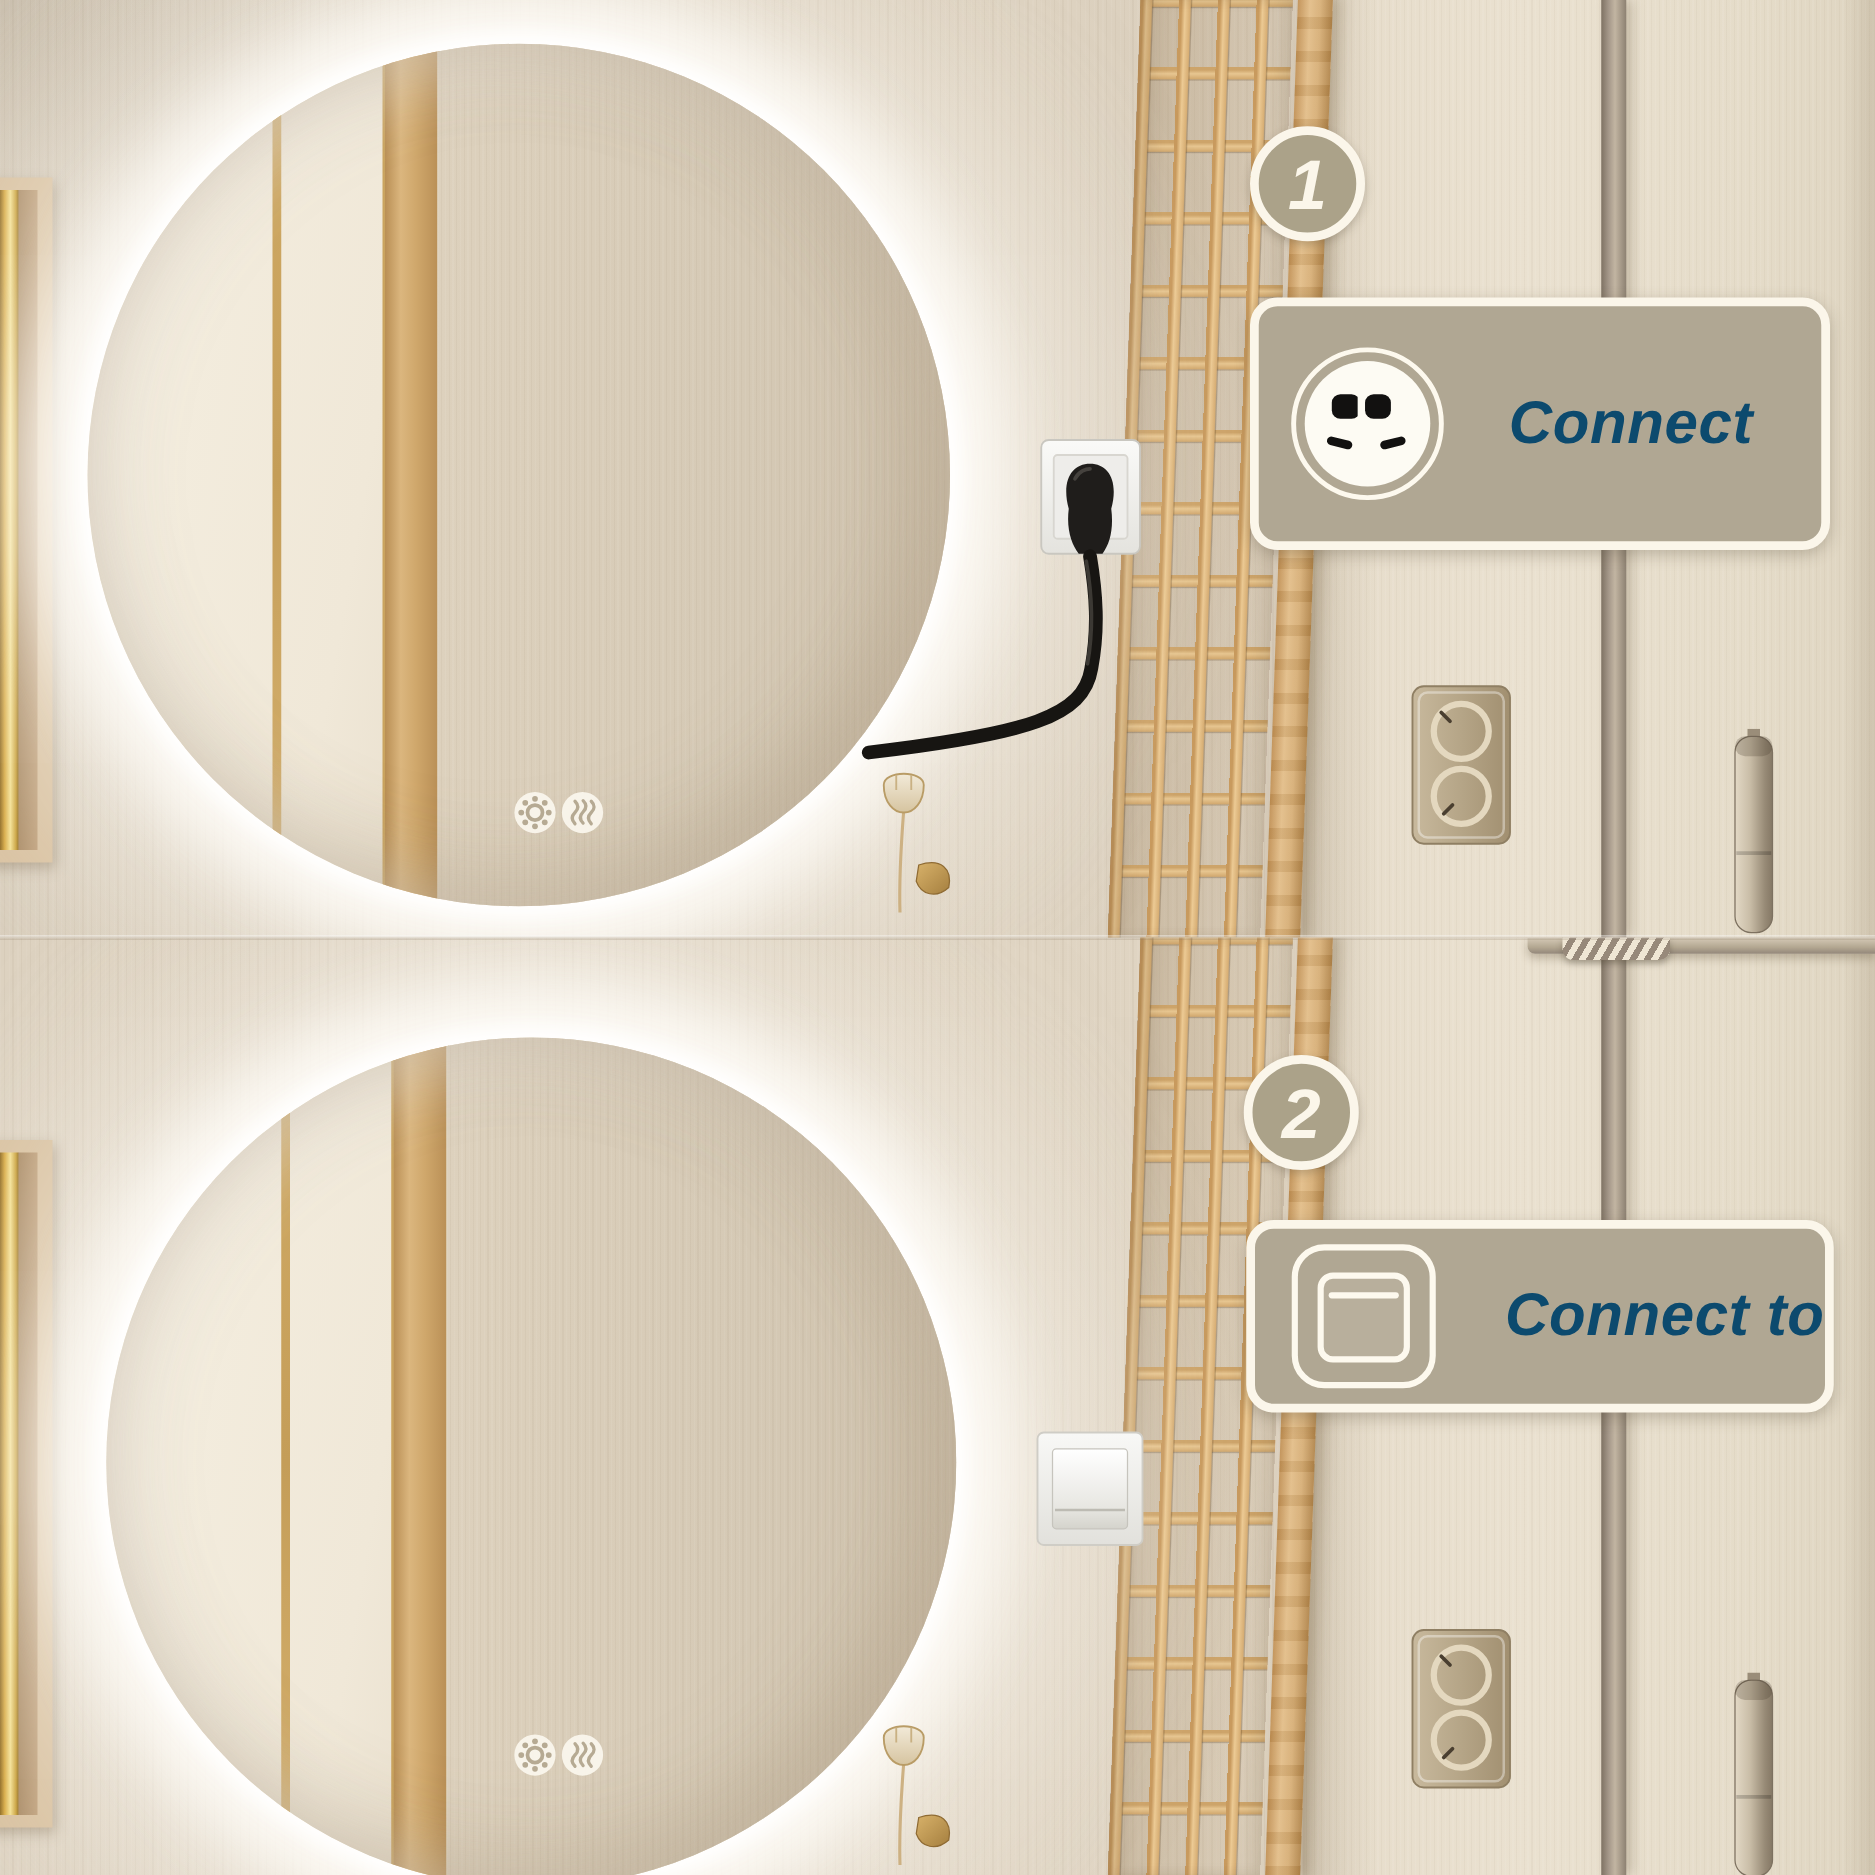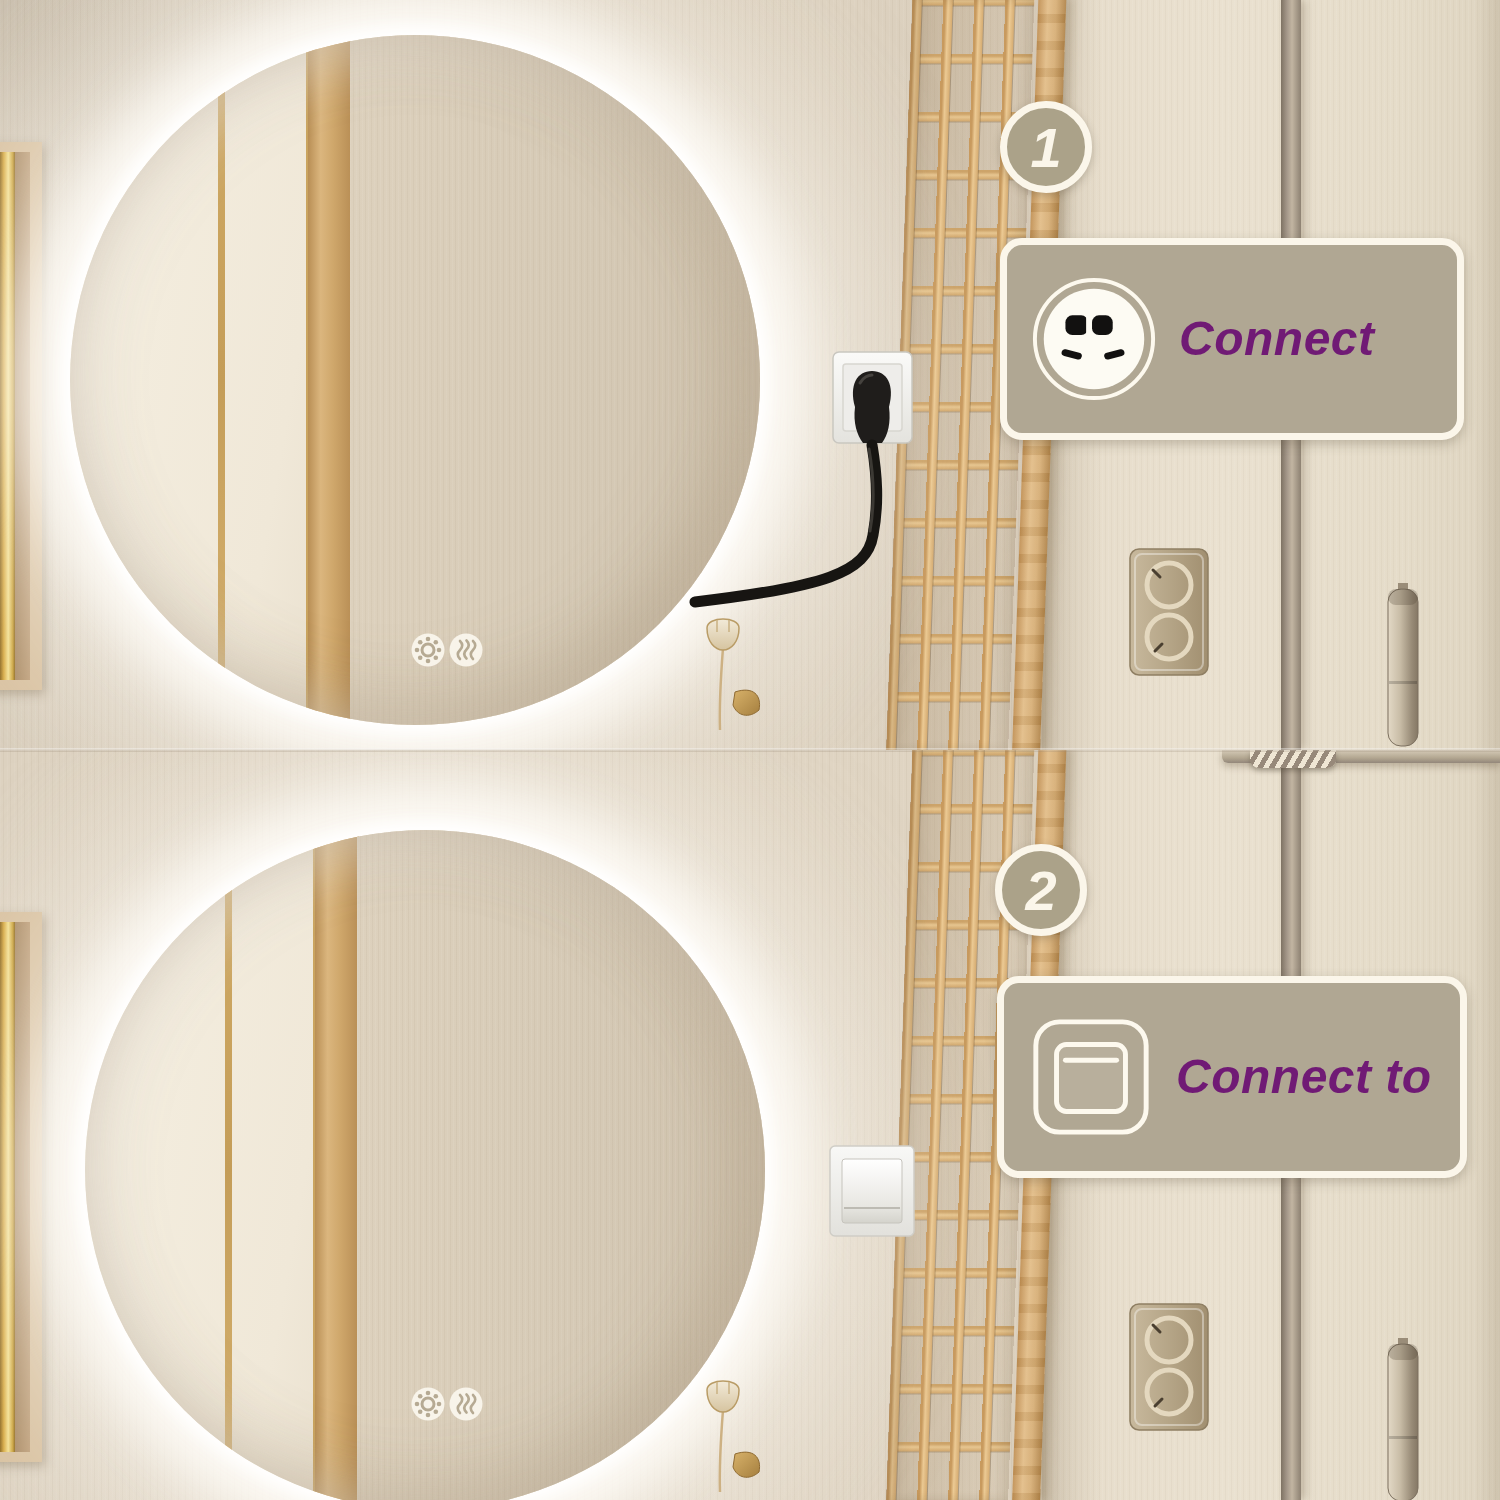--- a/index.html
+++ b/index.html
@@ -99,22 +99,22 @@
     display:flex;align-items:center;justify-content:center;
     color:#fbf6ea;font-size:56px;font-weight:bold;font-style:italic;
     box-shadow:0 3px 8px rgba(90,80,60,.30);}
   .panel.top .badge{left:1000px;top:101px;}
   .panel.bottom .badge{left:995px;top:94px;}
   .label-box{position:absolute;box-sizing:border-box;z-index:50;
     border:7px solid #fbf6ea;border-radius:22px;background:#b0a793;
     display:flex;align-items:center;padding-left:22px;
     box-shadow:0 4px 12px rgba(90,80,60,.30);}
   .panel.top .label-box{left:1000px;top:238px;width:464px;height:202px;}
-  .panel.bottom .label-box{left:997px;top:226px;width:470px;height:202px;}
-  .label-text{margin-left:20px;color:#701a75;font-weight:bold;font-style:italic;
+  .panel.bottom .label-box{left:997px;top:226px;width:470px;height:154px;}
+  .label-text{margin-left:48px;color:#0c4a6e;font-weight:bold;font-style:italic;
     font-size:48px;line-height:82px;white-space:nowrap;letter-spacing:.5px;}
 </style>
 </head>
 <body>
 
 <div class="canvas">
 
   <section class="panel top">
     <div class="wall"></div>
     <div class="right-wall"></div>

